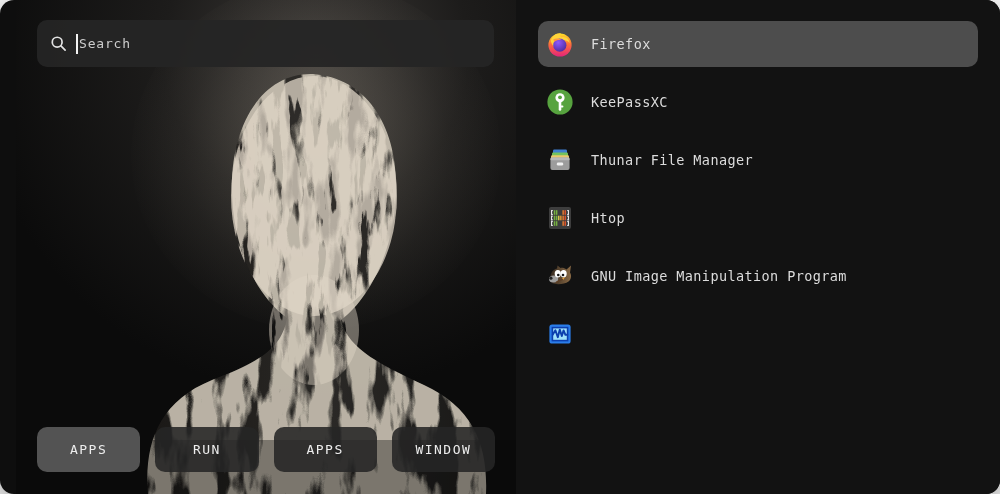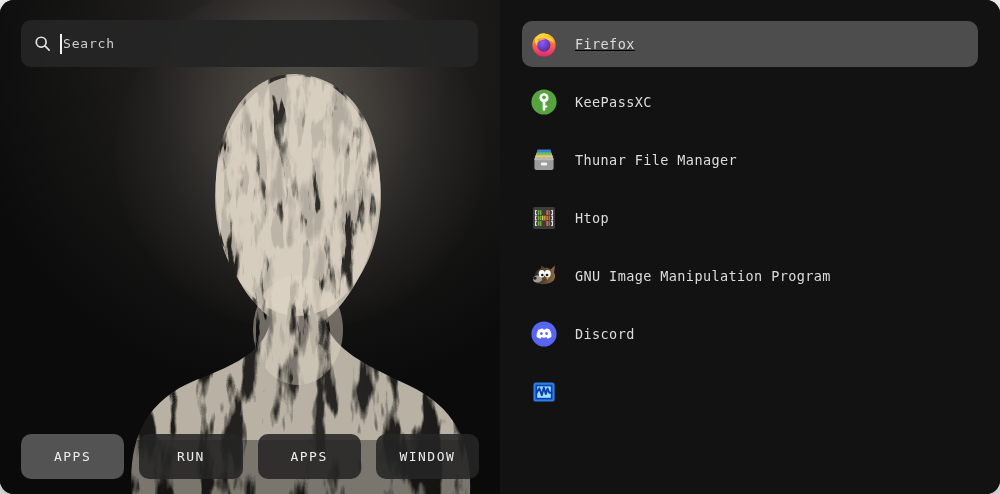--- a/index.html
+++ b/index.html
@@ -1,35 +1,35 @@
 <!DOCTYPE html>
 <html><head>
 <meta charset="utf-8">
 <style>
   html,body{margin:0;padding:0;background:#ffffff;}
   body{font-family:"DejaVu Sans Mono", monospace; -webkit-font-smoothing:antialiased;}
   .window{position:relative;width:1000px;height:494px;border-radius:14px;overflow:hidden;
           background:#0e0e0e;display:flex;box-shadow:0 10px 40px rgba(0,0,0,.5);}
-  .left-panel{position:relative;width:500px;height:100%;flex:none;overflow:hidden;}
+  .left-panel{position:relative;width:500px;height:100%;flex:none;overflow:hidden;margin-left:16px;}
   .wallpaper{position:absolute;inset:0;display:block;}
   .search-bar{position:absolute;left:21px;top:20px;width:457px;height:47px;box-sizing:border-box;
               background:rgba(37,37,37,.95);border-radius:10px;display:flex;align-items:center;
               padding:0 13px;cursor:text;}
   .search-bar .mag{flex:none;width:17px;height:17px;display:block;}
   .caret{flex:none;width:2px;height:20px;background:#f2f2f2;margin-left:9px;}
   .placeholder{font-size:13px;color:#cdcdcd;letter-spacing:.8px;margin-left:1px;white-space:pre;}
-  .tabs{position:absolute;left:21px;right:21px;bottom:15px;display:flex;gap:15px;}
+  .tabs{position:absolute;left:21px;right:21px;bottom:22px;display:flex;gap:15px;}
   .tab{flex:1;height:45px;border:none;border-radius:10px;background:rgba(38,38,38,.88);
        color:#ededed;font-family:"DejaVu Sans Mono",monospace;font-size:13px;letter-spacing:1.5px;
        cursor:pointer;}
   .tab.active{background:#535353;}
   .right-panel{flex:1;background:#121212;box-sizing:border-box;padding:21px 22px;overflow:hidden;}
   .app-row{display:flex;align-items:center;height:46px;border-radius:10px;
            padding:0 10px 0 8px;margin-bottom:12px;cursor:pointer;}
-  .app-row.selected{background:#4d4d4d;text-decoration:underline;}
+  .app-row.selected{background:#4d4d4d;}
   .app-icon{width:28px;height:28px;flex:none;margin-right:17px;display:block;}
   .app-label{font-size:13.5px;color:#dcdcdc;letter-spacing:.4px;white-space:nowrap;}
 </style>
 </head>
 <body>
 
 <div class="window">
 
   <div class="left-panel">
 
@@ -210,31 +210,19 @@
     <ellipse cx="17.6" cy="11.8" rx="3.1" ry="3.7" fill="#ffffff"></ellipse>
     <circle cx="12.3" cy="13" r="1.3" fill="#151515"></circle>
     <circle cx="17" cy="13" r="1.3" fill="#151515"></circle>
     <line x1="10.5" y1="20.2" x2="16.4" y2="17" stroke="#5d3f26" stroke-width="1.6" stroke-linecap="round"></line>
     <path d="M16 16.4 L19 14.8 L17.6 17.8 Z" fill="#e8a33d"></path>
   </svg>
     <span class="app-label">GNU Image Manipulation Program</span>
   </div>
       <div class="app-row">
     <svg class="app-icon" viewBox="0 0 28 28">
-    <circle cx="14" cy="14" r="12.6" fill="#5865f2"></circle>
-    <path d="M9.3 9.6 C10.5 9 11.7 8.6 12.9 8.5 L13.4 9.5 C14 9.4 14.8 9.4 15.4 9.5
-             L15.9 8.5 C17.1 8.6 18.3 9 19.5 9.6 C21 12 21.6 14.4 21.4 16.8
-             C20.2 17.7 18.9 18.3 17.5 18.7 L16.7 17.3 C15 17.8 13 17.8 11.3 17.3
-             L10.5 18.7 C9.1 18.3 7.8 17.7 6.6 16.8 C6.4 14.4 7 12 8.5 9.6 Z" fill="#ffffff"></path>
-    <ellipse cx="11.4" cy="13.6" rx="1.3" ry="1.5" fill="#5865f2"></ellipse>
-    <ellipse cx="16.6" cy="13.6" rx="1.3" ry="1.5" fill="#5865f2"></ellipse>
-  </svg>
-    <span class="app-label">Discord</span>
-  </div>
-      <div class="app-row">
-    <svg class="app-icon" viewBox="0 0 28 28">
     <rect x="3.4" y="4.6" width="21.2" height="19" rx="2.6" fill="#2b7de9"></rect>
     <rect x="6.4" y="7.6" width="15.2" height="13" fill="#9fe0fb" stroke="#0c3fae" stroke-width="1.6"></rect>
     <path d="M6.8 14.5 L9.4 10.2 L11.8 17.2 L13.8 9.6 L15.8 16 L17.6 10.4 L19.4 14.8 L21.4 14.8" stroke="#0c3fae" stroke-width="1.9" fill="none" stroke-linejoin="round" stroke-linecap="round"></path>
   </svg>
   </div>
     </div>
 </div>
 
 </body></html>

